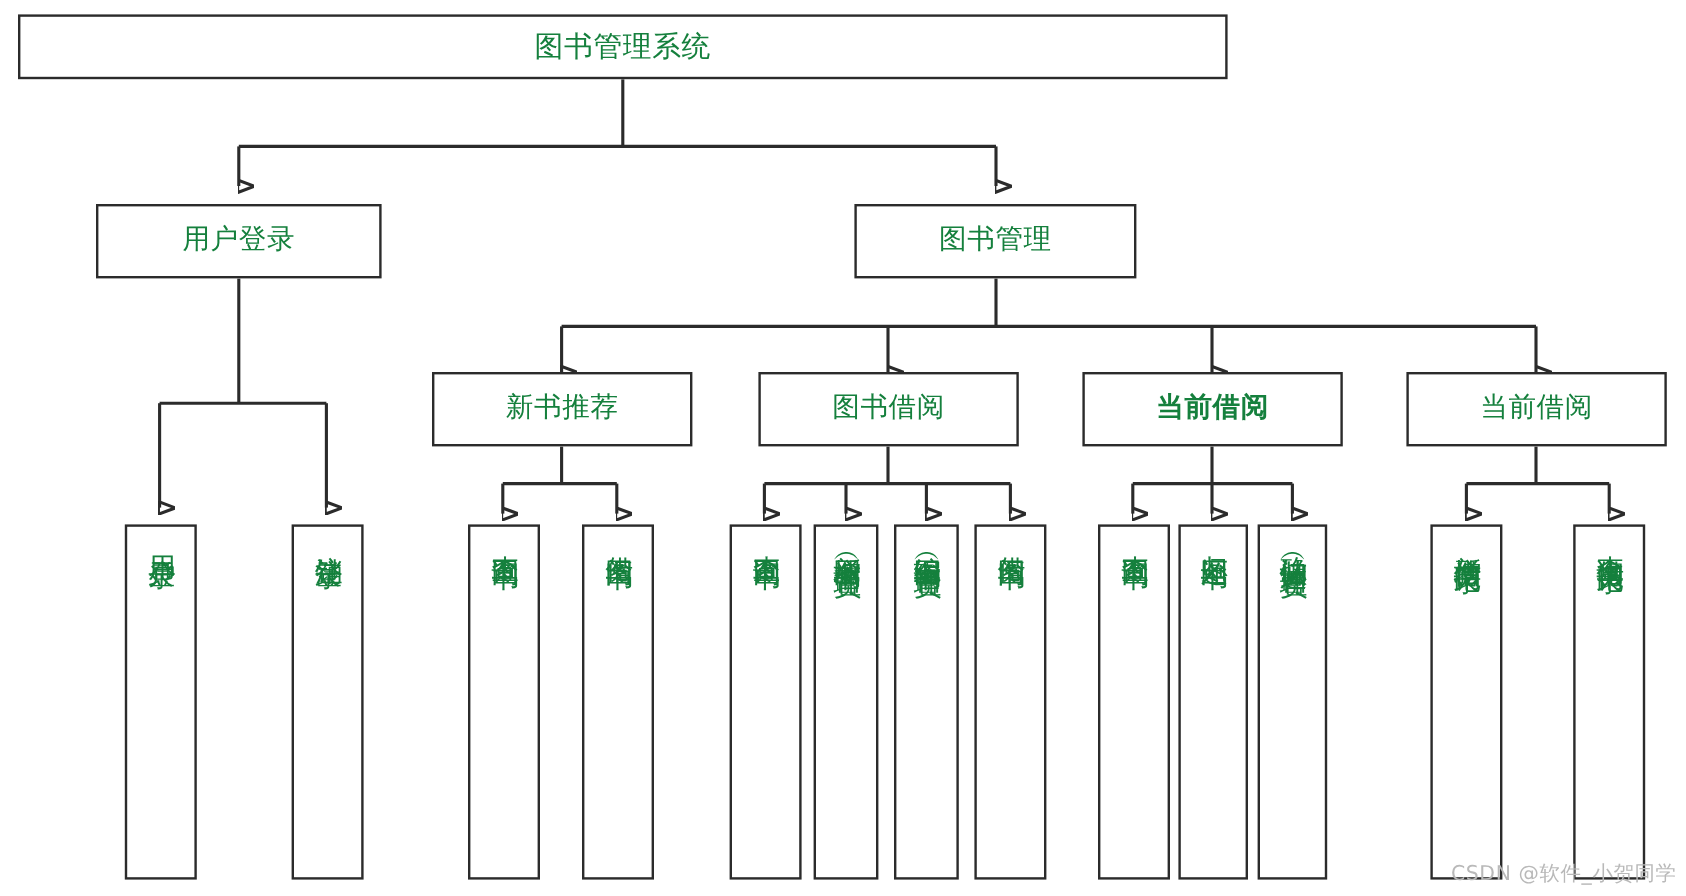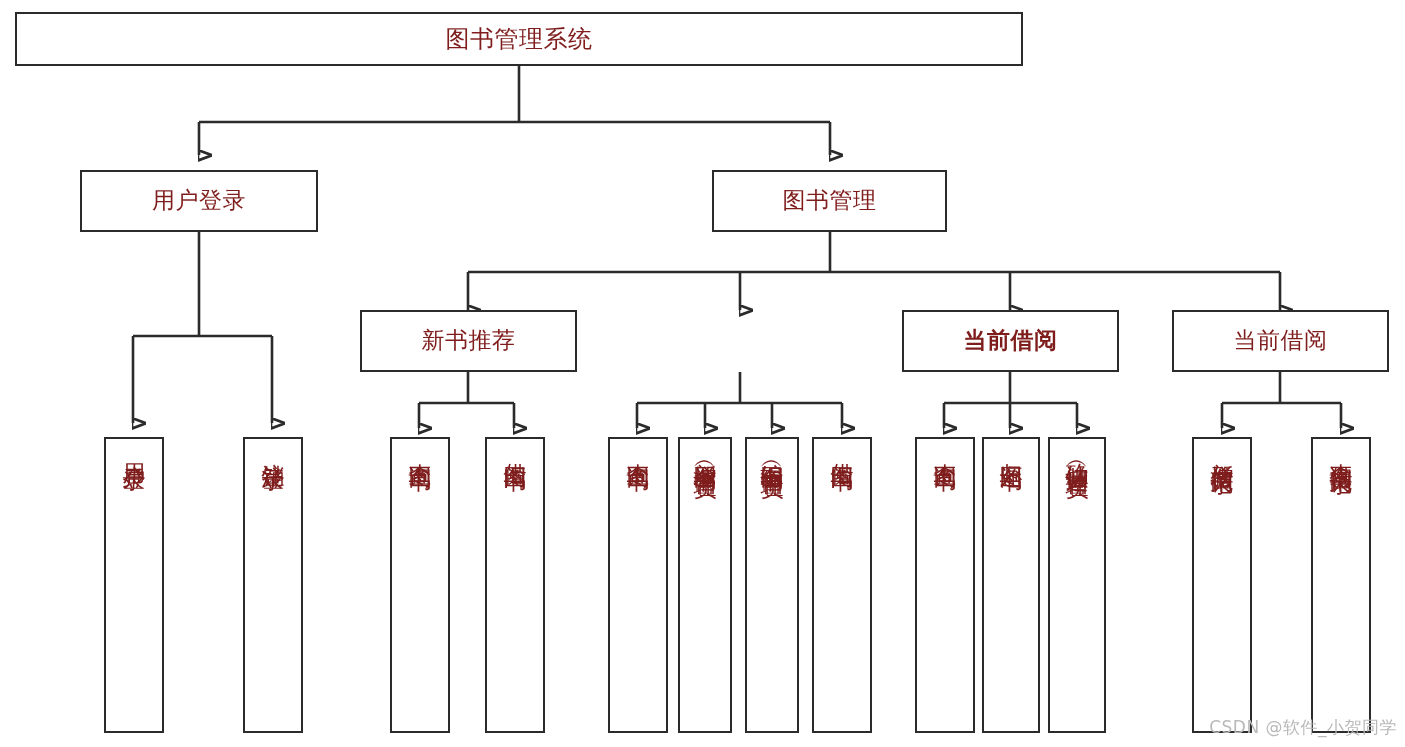--- a/index.html
+++ b/index.html
@@ -18,21 +18,21 @@
     overflow: hidden;
   }
   .node {
     position: absolute;
     box-sizing: border-box;
     border: 2.5px solid #2b2b2b;
     background: #ffffff;
     display: flex;
     align-items: center;
     justify-content: center;
-    color: #7f1d1d;
+    color: #15803d;
   }
   .node .label {
     display: block;
     text-align: center;
     line-height: 1.18;
     white-space: pre;
   }
   
   .node.horiz .label {
     font-size: 23px;
@@ -142,20 +142,23 @@
   </div>
 
   <div class="node horiz" style="left:712px; top:170px; width:235px; height:62px;">
     <span class="label">图书管理</span>
   </div>
 
   <div class="node horiz" style="left:360px; top:310px; width:217px; height:62px;">
     <span class="label">新书推荐</span>
   </div>
 
+  <div class="node horiz" style="left:632px; top:310px; width:217px; height:62px;">
+    <span class="label">图书借阅</span>
+  </div>
 
   <div class="node horiz" style="left:902px; top:310px; width:217px; height:62px;font-weight:bold;">
     <span class="label">当前借阅</span>
   </div>
 
   <div class="node horiz" style="left:1172px; top:310px; width:217px; height:62px;">
     <span class="label">当前借阅</span>
   </div>
 
   <div class="node leaf" style="left:104px; top:437px; width:60px; height:296px;">

